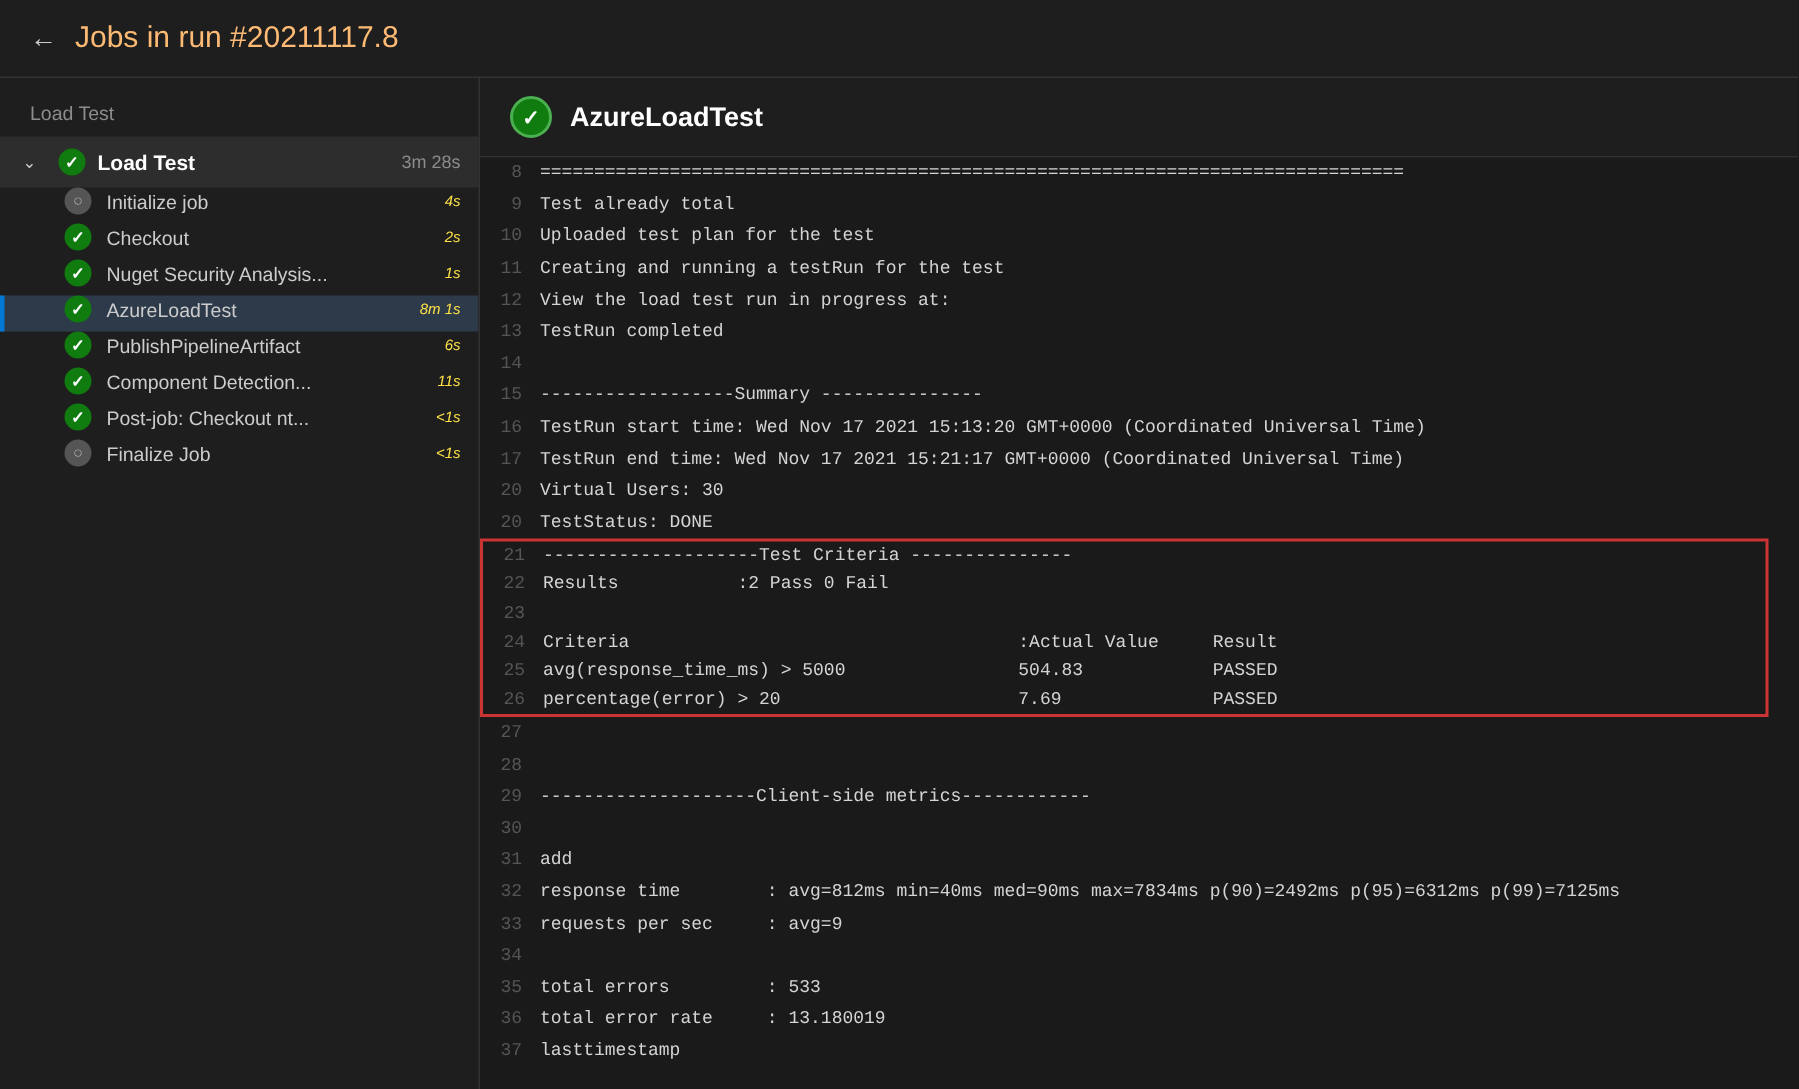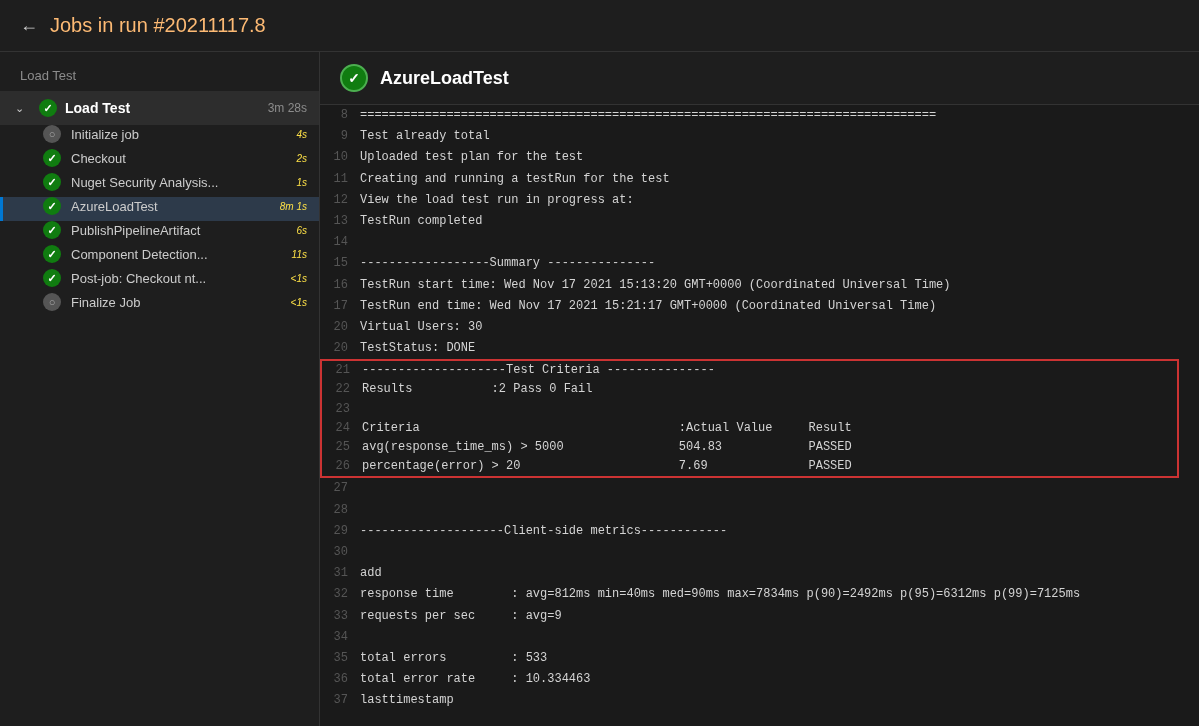--- a/index.html
+++ b/index.html
@@ -340,17 +340,17 @@
         </div>
         <div class="log-line"><span class="line-number">27</span><span class="line-content"></span></div>
         <div class="log-line"><span class="line-number">28</span><span class="line-content"></span></div>
         <div class="log-line"><span class="line-number">29</span><span class="line-content">--------------------Client-side metrics------------</span></div>
         <div class="log-line"><span class="line-number">30</span><span class="line-content"></span></div>
         <div class="log-line"><span class="line-number">31</span><span class="line-content">add</span></div>
         <div class="log-line"><span class="line-number">32</span><span class="line-content">response time        : avg=812ms min=40ms med=90ms max=7834ms p(90)=2492ms p(95)=6312ms p(99)=7125ms</span></div>
         <div class="log-line"><span class="line-number">33</span><span class="line-content">requests per sec     : avg=9</span></div>
         <div class="log-line"><span class="line-number">34</span></div>
         <div class="log-line"><span class="line-number">35</span><span class="line-content">total errors         : 533</span></div>
-        <div class="log-line"><span class="line-number">36</span><span class="line-content">total error rate     : 10.334463</span></div>
+        <div class="log-line"><span class="line-number">36</span><span class="line-content">total error rate     : 13.180019</span></div>
         <div class="log-line"><span class="line-number">37</span><span class="line-content">lasttimestamp</span></div>
       </div>
   </div>
 </div>
 
 </body></html>

